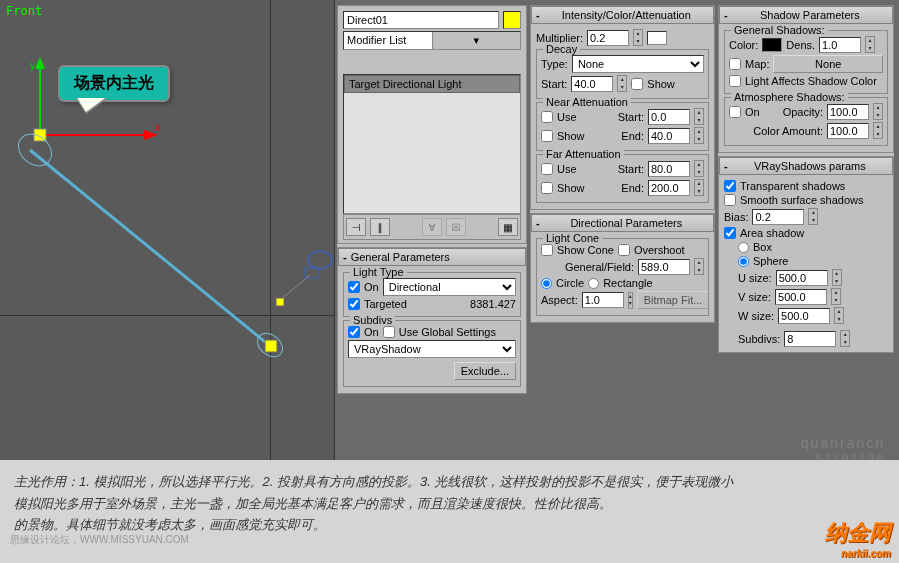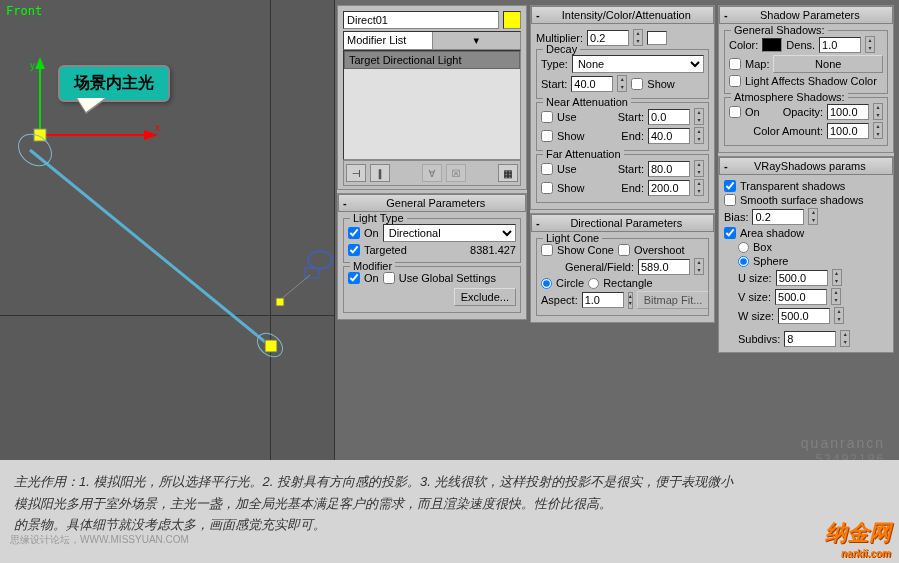--- a/index.html
+++ b/index.html
@@ -38,21 +38,21 @@
 .group { border: 1px solid #888; padding: 3px 4px 4px; margin: 3px 0; position: relative; }
 .group-title { position: absolute; top: -7px; left: 6px; background: #c0c0c0; padding: 0 3px; font-size: 11px; }
 .btn { background: #c0c0c0; border: 1px outset #ddd; font-size: 11px; padding: 2px 6px; cursor: pointer; }
 .swatch { width: 20px; height: 14px; border: 1px inset #888; display: inline-block; }
 
 .name-field { background: #fff; border: 1px inset #888; padding: 2px 3px; flex: 1; }
 .color-sq { width: 18px; height: 18px; background: #ffff00; border: 1px inset #888; }
 .modlist { display: flex; background: #fff; border: 1px inset #888; }
 .modlist span { flex: 1; padding: 2px 3px; }
 .modlist .dd { width: 16px; background: #c0c0c0; border-left: 1px solid #888; text-align: center; cursor: pointer; }
-.stack { background: #e0e0e0; border: 1px inset #888; height: 110px; }
+.stack { background: #e0e0e0; border: 1px inset #888; height: 140px; margin-top: 24px; }
 .stack-item { background: #888; color: #000; padding: 2px 4px; font-size: 11px; border: 1px solid #666; }
 .toolbar-row { display: flex; gap: 4px; padding: 3px 2px; border: 1px solid #888; background: #c0c0c0; align-items: center; }
 .tb-icon { width: 20px; height: 18px; border: 1px solid #888; background: #d0d0d0; display: flex; align-items: center; justify-content: center; font-size: 10px; cursor: pointer; }
 
 
 .footer { position: absolute; left: 0; right: 0; bottom: 0; height: 103px; background: #d5d5d5; padding: 10px 14px; font-size: 13px; color: #333; }
 .footer p { margin: 2px 0; font-style: italic; line-height: 1.5; }
 .footer .small { position: absolute; left: 10px; bottom: 16px; font-size: 10px; color: #999; font-style: normal; }
 .logo { position: absolute; right: 8px; bottom: 4px; font-size: 22px; font-weight: 900; color: #ff7a00; font-style: italic; text-shadow: 1px 1px 0 #a04000; }
 .logo .sub { font-size: 10px; display: block; text-align: right; }
@@ -119,44 +119,45 @@
         <span class="tb-icon" style="opacity:.4">☒</span>
         <span style="flex:1"></span>
         <span class="tb-icon">▦</span>
       </div>
     </div>
   </div>
 
   <div class="rollout">
     <div class="rollout-title">
         <span class="minus">-</span>
-        <span style="flex:1;text-align:center">General Parameters</span>
+        <span style="flex:1;text-align:left">General Parameters</span>
       </div>
     <div class="rollout-body">
       <div class="group">
         <span class="group-title">Light Type</span>
         <div class="field-row">
           <input type="checkbox" checked="" style="">
           <label>On</label>
           <select class="combo" style="flex:1"><option>Directional</option></select>
         </div>
         <div class="field-row">
           <input type="checkbox" checked="" style="">
           <label>Targeted</label>
           <span style="flex:1;text-align:right">8381.427</span>
         </div>
       </div>
       <div class="group">
-        <span class="group-title">Modifier</span>
+        <span class="group-title">Subdivs</span>
         <div class="field-row">
           <input type="checkbox" checked="" style="">
           <label>On</label>
           <input type="checkbox" style="">
           <label>Use Global Settings</label>
         </div>
+        <select class="combo" style="width:100%"><option>VRayShadow</option></select>
         <div class="field-row" style="justify-content:flex-end;margin-top:4px">
           <button class="btn">Exclude...</button>
         </div>
       </div>
     </div>
   </div>
 </div>
 
 <div class="panel-col col2">
   <div class="rollout">

